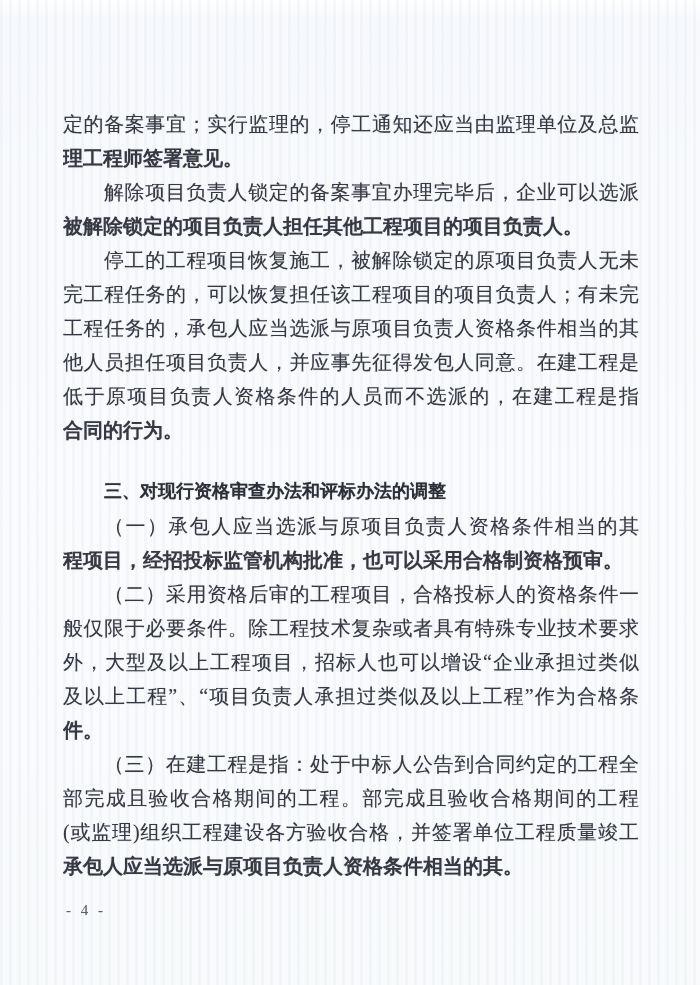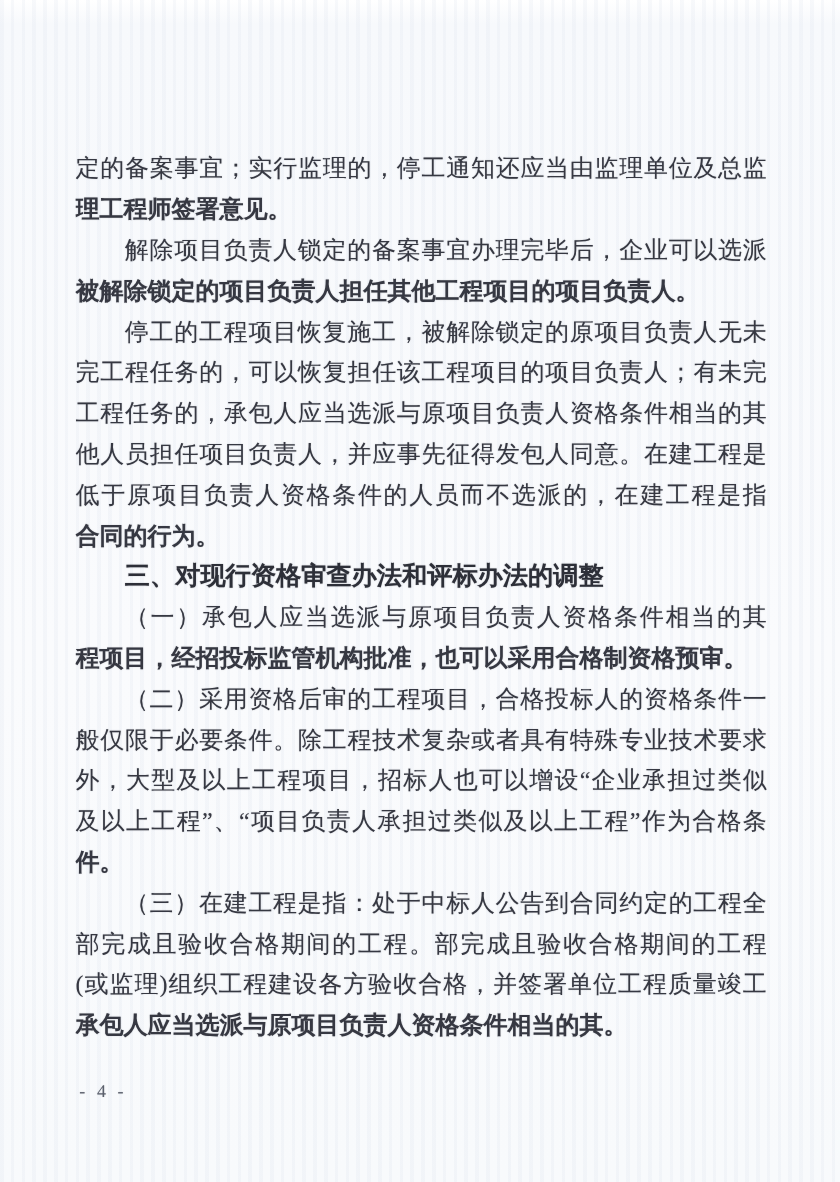--- a/index.html
+++ b/index.html
@@ -26,43 +26,44 @@
       rgba(208, 216, 230, 0.16) 0px,
       rgba(208, 216, 230, 0.16) 3px,
       rgba(255, 255, 255, 0) 3px,
       rgba(255, 255, 255, 0) 9px
     );
     pointer-events: none;
   }
   .text-column {
     position: absolute;
     left: 63px;
-    top: 124px;
+    top: 107px;
     width: 576px;
     color: #363842;
     font-size: 20px;
     text-shadow: 0 0 1px rgba(54, 56, 66, 0.35);
   }
   .block { margin: 0; }
   .line {
     line-height: 34px;
     height: 34px;
     text-align: justify;
     text-align-last: justify;
     overflow: hidden;
   }
   .line.last { text-align-last: left; font-weight: bold; }
   .line.indent { text-indent: 41px; }
   .block.heading .line {
-    font-family: Liberation Sans, sans-serif;
+    font-family: Liberation Mono, monospace;
     font-weight: 700;
-    font-size: 21px;
+    font-size: 18px;
     color: #2d2f38;
     text-align-last: left;
     text-shadow: 0 0 1px rgba(45, 47, 56, 0.45);
+    margin-top: 28px;
   }
   .page-number {
     position: absolute;
     left: 66px;
     top: 902px;
     font-size: 15px;
     letter-spacing: 3px;
     color: #5b606c;
     font-family: "Liberation Serif", "DejaVu Serif", serif;
     text-shadow: 0 0 1px rgba(91, 96, 108, 0.3);

